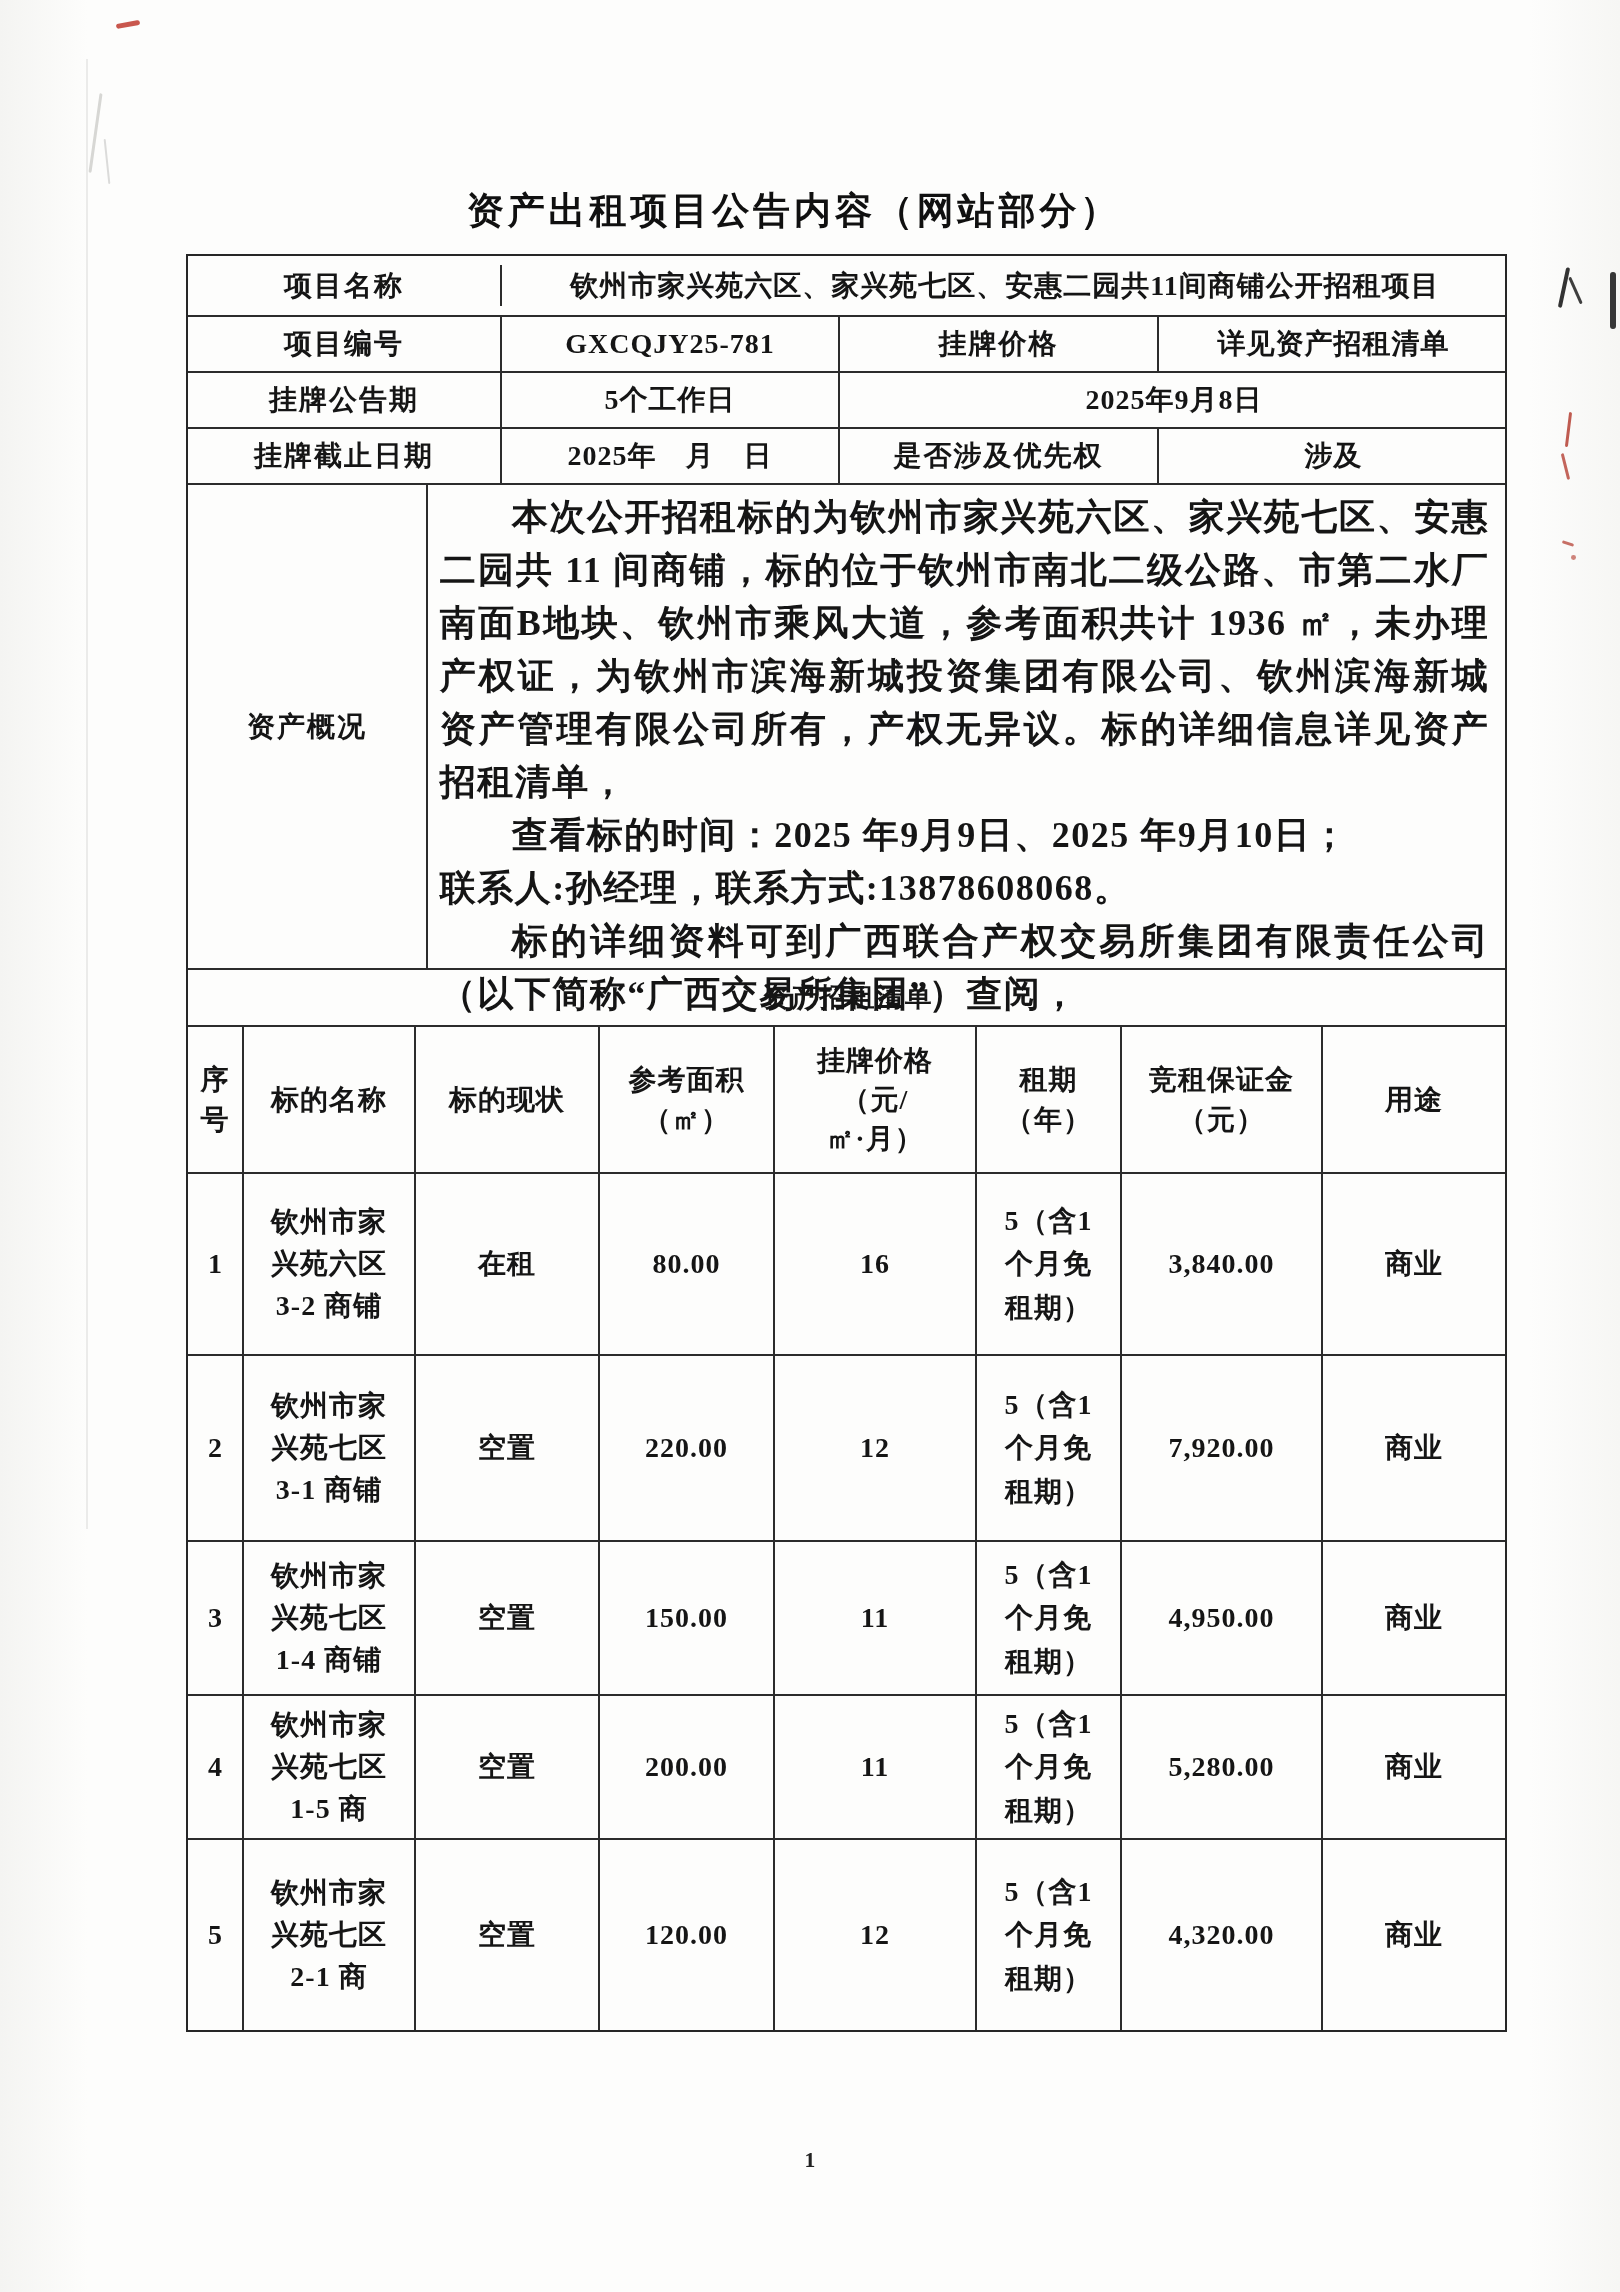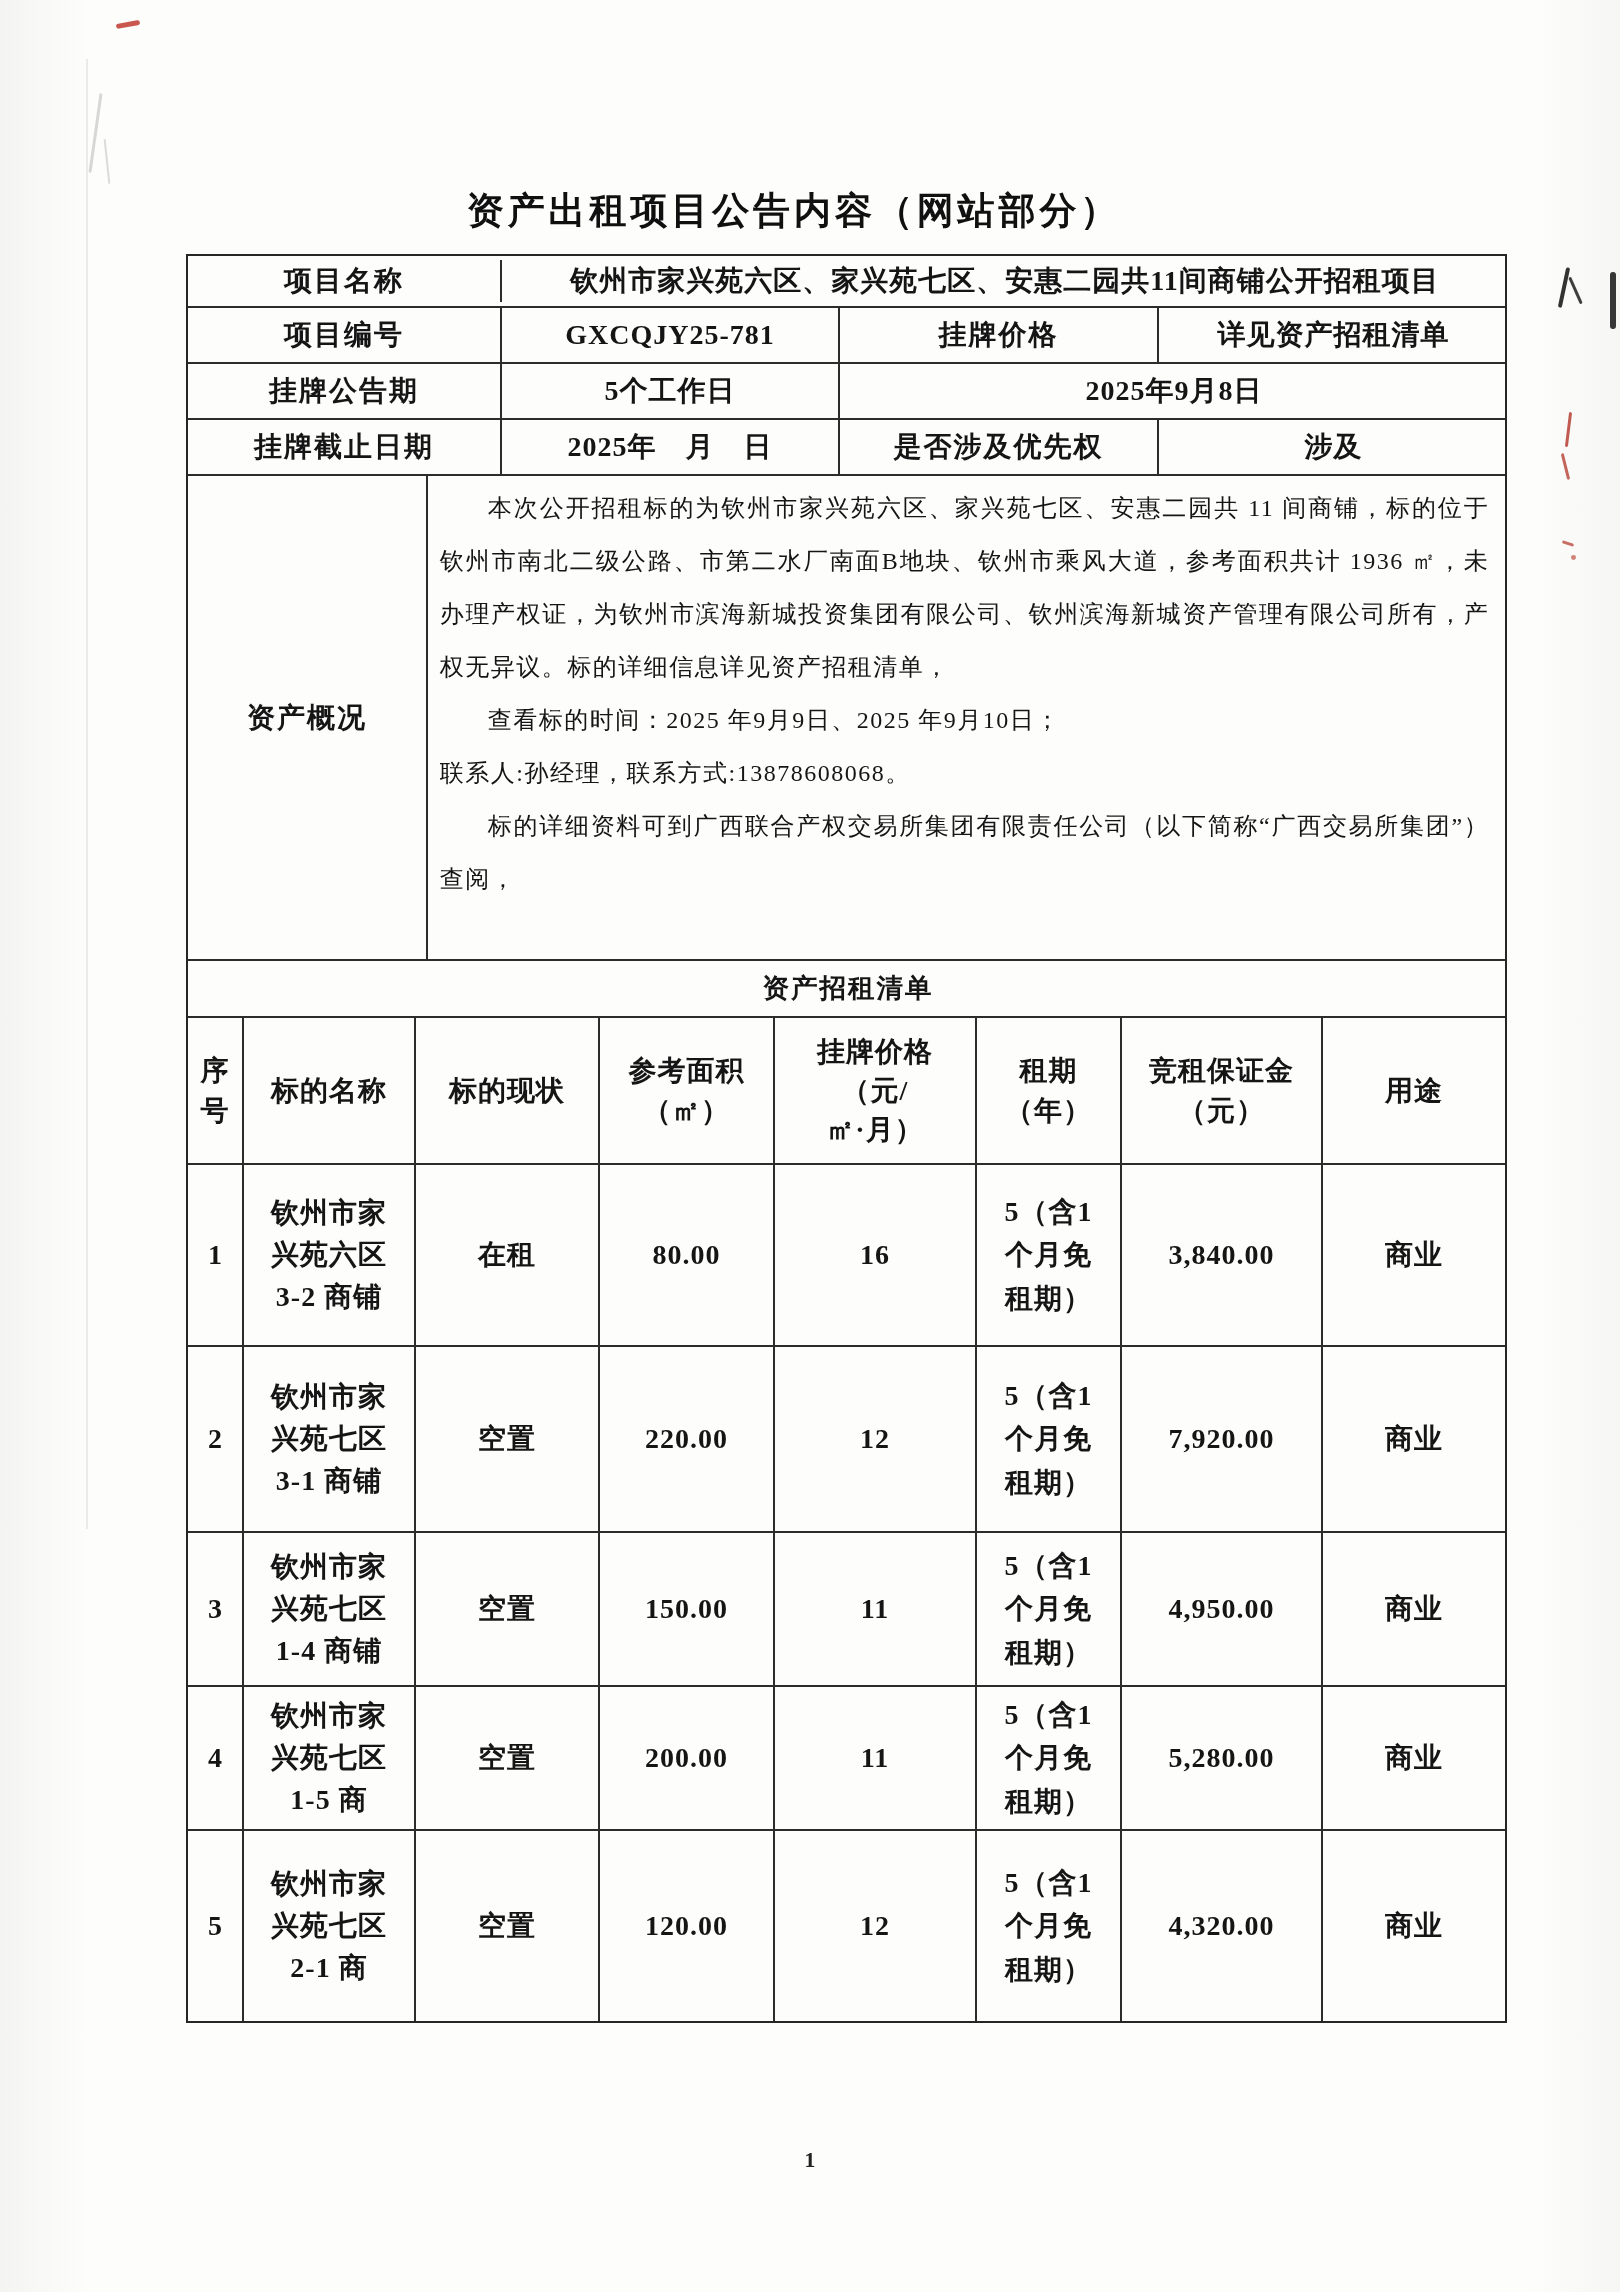--- a/index.html
+++ b/index.html
@@ -41,34 +41,34 @@
     padding:2px 5.9px;
   }
   .icell + .icell{border-left:2px solid #2c2c2c;}
   .label{font-weight:700;letter-spacing:2px;}
   .value{font-weight:600;letter-spacing:1px;}
   .grow{flex:1;padding-left:9px;}
   .w318{width:312px;flex:none;}
   .w345{width:338px;flex:none;}
   .w325{width:319px;flex:none;}
   .w243{width:238px;flex:none;}
-  .h60{height:50px;align-items:center;}
+  .h60{height:59px;align-items:center;}
   .h57{height:56px;}
   .hov{height:485px;}
   .h42{height:57px;}
   .hhead{height:147px;}
 
   .overview-cell{
     display:block;
     text-align:left;
     padding:5.9px 15.7px 0 11.8px;
   }
   .overview-cell p{
     margin:0;
-    font-size:24px;font-weight:400;
+    font-size:36px;font-weight:700;
     line-height:53px;
     letter-spacing:1.5px;
     text-align:justify;
   }
   .overview-cell p.ind{text-indent:2em;}
 
   .section-title{font-weight:700;font-size:26.5px;letter-spacing:2px;}
 
   
   .c0{width:54px;flex:none;}

